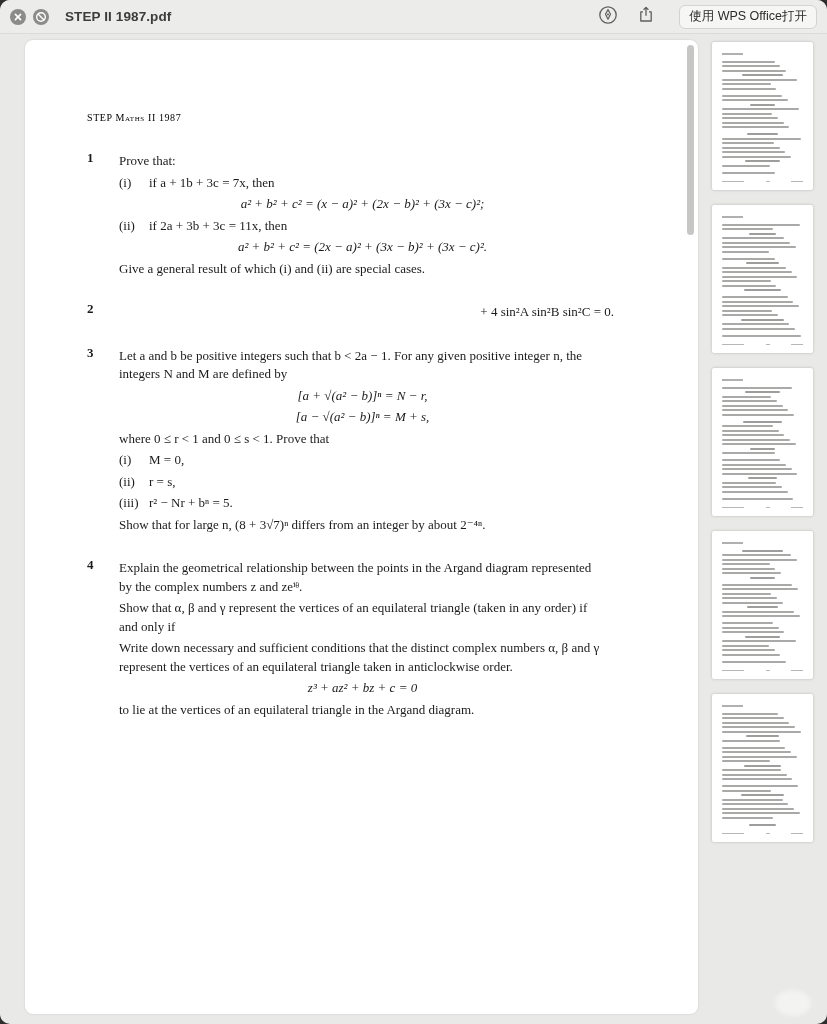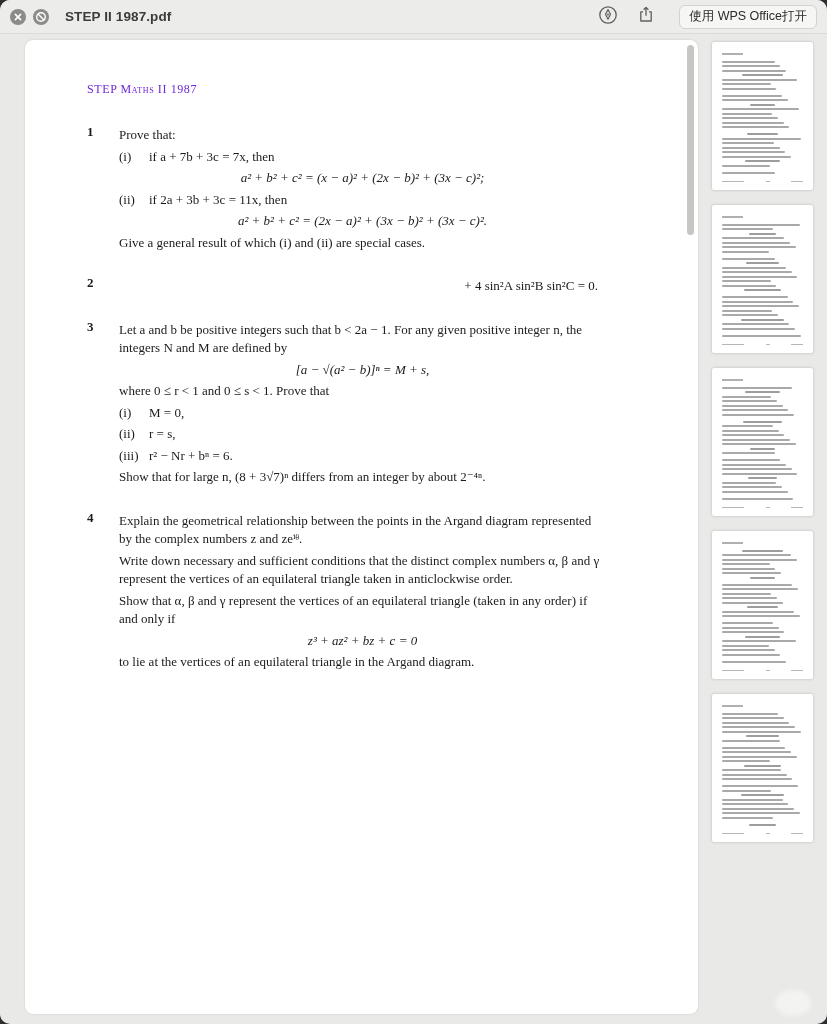--- a/index.html
+++ b/index.html
@@ -36,32 +36,32 @@
   .page{
     position:absolute;left:25px;top:40px;width:673px;height:974px;
     background:#ffffff;border-radius:8px;
     box-shadow:0 0 2px rgba(0,0,0,.15);
     box-sizing:border-box;
     padding:42px 84px 0 62px;
     font-family:"Liberation Serif","DejaVu Serif","DejaVu Sans",serif;
     color:#1b1b1b;overflow:hidden;
   }
   .doc-header{
-    font-size:12px;font-variant:small-caps;letter-spacing:.6px;color:#6d28d9;
+    font-size:10px;font-variant:small-caps;letter-spacing:.6px;color:#000000;margin-top:30px;
   }
   .questions{margin-top:26px;}
   .question{display:flex;margin-top:19px;}
   .question:first-child{margin-top:0;}
   .q-num{width:24px;flex:none;font-weight:bold;font-size:13px;line-height:18.5px;}
   .q-body{flex:1;font-size:13px;line-height:18.5px;}
   .q-p{margin:3px 8px;}
   .q-item{margin:3px 0 3px 8px;display:flex;}
   .q-item-label{width:30px;flex:none;}
   .q-eq{margin:3px 0;text-align:center;font-style:italic;}
-  .q-eqr{margin:3px 16px;text-align:right;}
+  .q-eqr{margin:3px 0;text-align:right;}
   
   .v-scrollbar{
     position:absolute;left:687px;top:45px;width:7px;height:190px;
     background:#c6c6c4;border-radius:4px;cursor:pointer;
   }
   
   .thumbs{position:absolute;left:712px;top:42px;width:101px;}
   .thumb{
     width:101px;height:148px;background:#ffffff;border-radius:2px;
     box-shadow:0 0 3px rgba(0,0,0,.22);
@@ -136,64 +136,65 @@
 
   <div class="page">
     <div class="doc-header">STEP Maths II 1987</div>
     <div class="questions" id="questions">
         <div class="question">
           <div class="q-num">1</div>
           <div class="q-body">
             <div class="q-p">Prove that:</div>
             <div class="q-item">
               <span class="q-item-label">(i)</span>
-              <span>if a + 7b + 3c = 7x, then</span>
+              <span>if a + 1b + 3c = 7x, then</span>
             </div>
             <div class="q-eq">a² + b² + c² = (x − a)² + (2x − b)² + (3x − c)²;</div>
             <div class="q-item">
               <span class="q-item-label">(ii)</span>
               <span>if 2a + 3b + 3c = 11x, then</span>
             </div>
             <div class="q-eq">a² + b² + c² = (2x − a)² + (3x − b)² + (3x − c)².</div>
             <div class="q-p">Give a general result of which (i) and (ii) are special cases.</div>
           </div>
         </div>
         <div class="question">
           <div class="q-num">2</div>
           <div class="q-body">
             <div class="q-eqr">+ 4 sin²A sin²B sin²C = 0.</div>
           </div>
         </div>
         <div class="question">
           <div class="q-num">3</div>
           <div class="q-body">
             <div class="q-p">Let a and b be positive integers such that b &lt; 2a − 1. For any given positive integer n, the integers N and M are defined by</div>
+            <div class="q-eq">[a + √(a² − b)]ⁿ = N − r,</div>
             <div class="q-eq">[a − √(a² − b)]ⁿ = M + s,</div>
             <div class="q-p">where 0 ≤ r &lt; 1 and 0 ≤ s &lt; 1. Prove that</div>
             <div class="q-item">
               <span class="q-item-label">(i)</span>
               <span>M = 0,</span>
             </div>
             <div class="q-item">
               <span class="q-item-label">(ii)</span>
               <span>r = s,</span>
             </div>
             <div class="q-item">
               <span class="q-item-label">(iii)</span>
-              <span>r² − Nr + bⁿ = 6.</span>
+              <span>r² − Nr + bⁿ = 5.</span>
             </div>
             <div class="q-p">Show that for large n, (8 + 3√7)ⁿ differs from an integer by about 2⁻⁴ⁿ.</div>
           </div>
         </div>
         <div class="question">
           <div class="q-num">4</div>
           <div class="q-body">
             <div class="q-p">Explain the geometrical relationship between the points in the Argand diagram represented by the complex numbers z and zeⁱᶿ.</div>
+            <div class="q-p">Show that α, β and γ represent the vertices of an equilateral triangle (taken in any order) if and only if</div>
             <div class="q-p">Write down necessary and sufficient conditions that the distinct complex numbers α, β and γ represent the vertices of an equilateral triangle taken in anticlockwise order.</div>
-            <div class="q-p">Show that α, β and γ represent the vertices of an equilateral triangle (taken in any order) if and only if</div>
             <div class="q-eq">z³ + az² + bz + c = 0</div>
             <div class="q-p">to lie at the vertices of an equilateral triangle in the Argand diagram.</div>
           </div>
         </div>
       </div>
   </div>
 
   <div class="v-scrollbar"></div>
 
   <div class="thumbs" id="thumbs">

